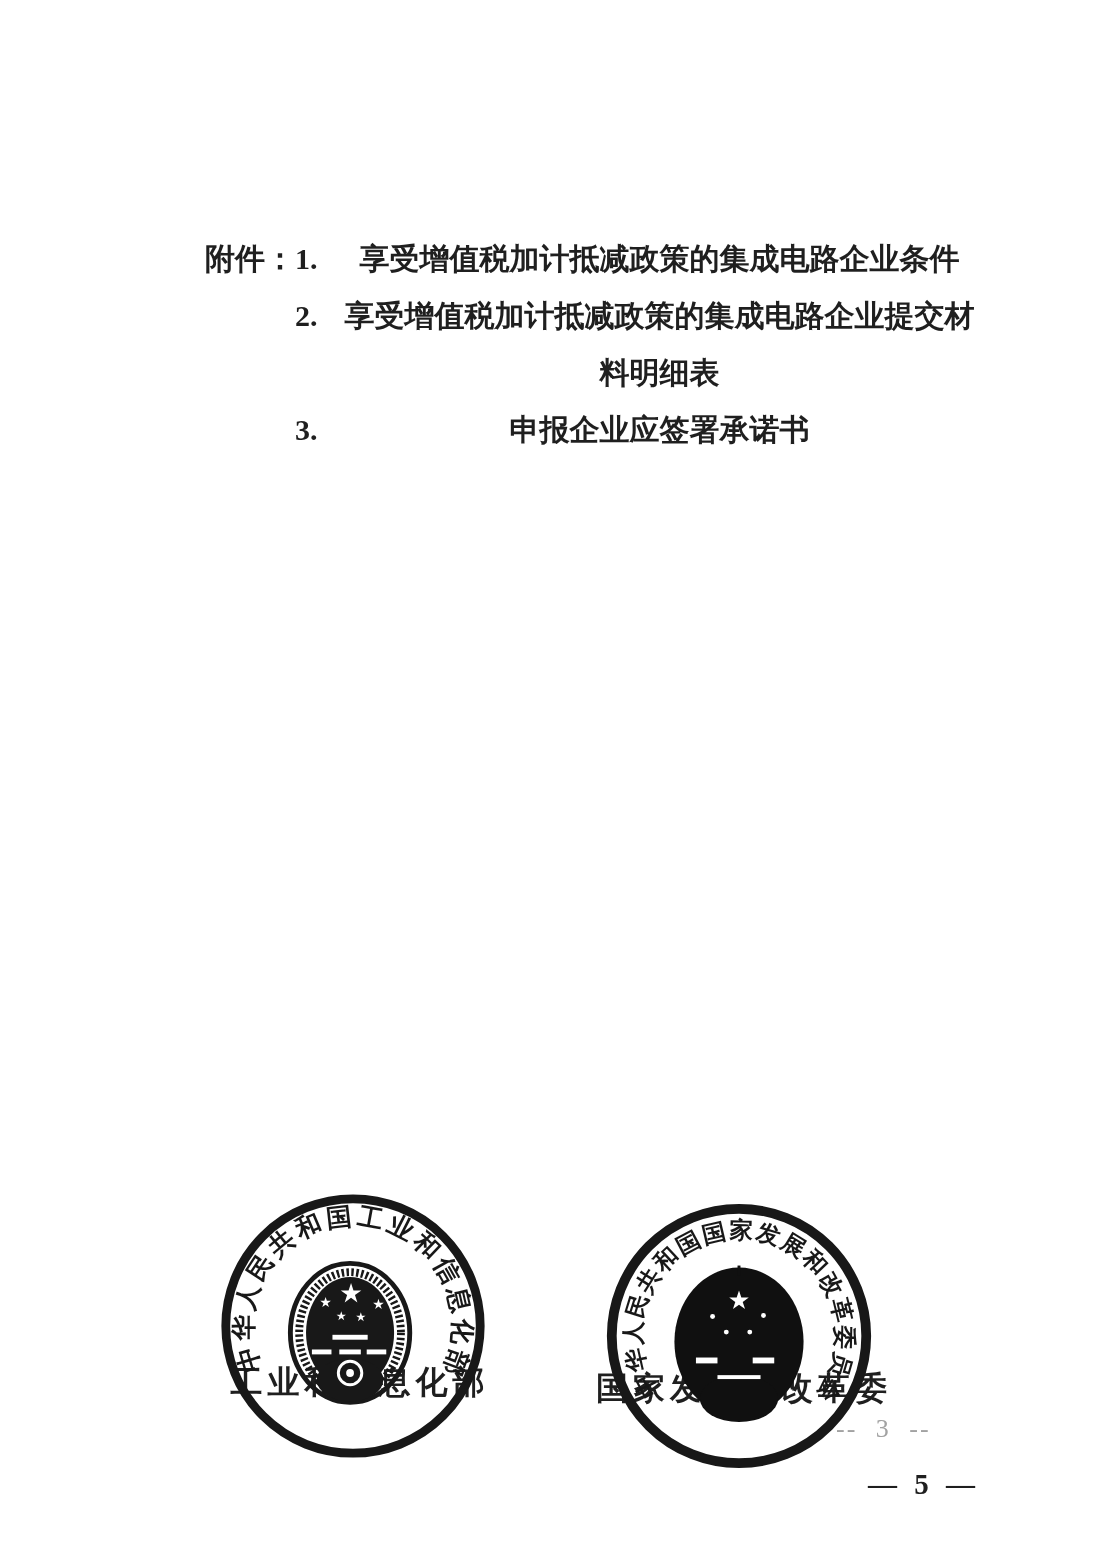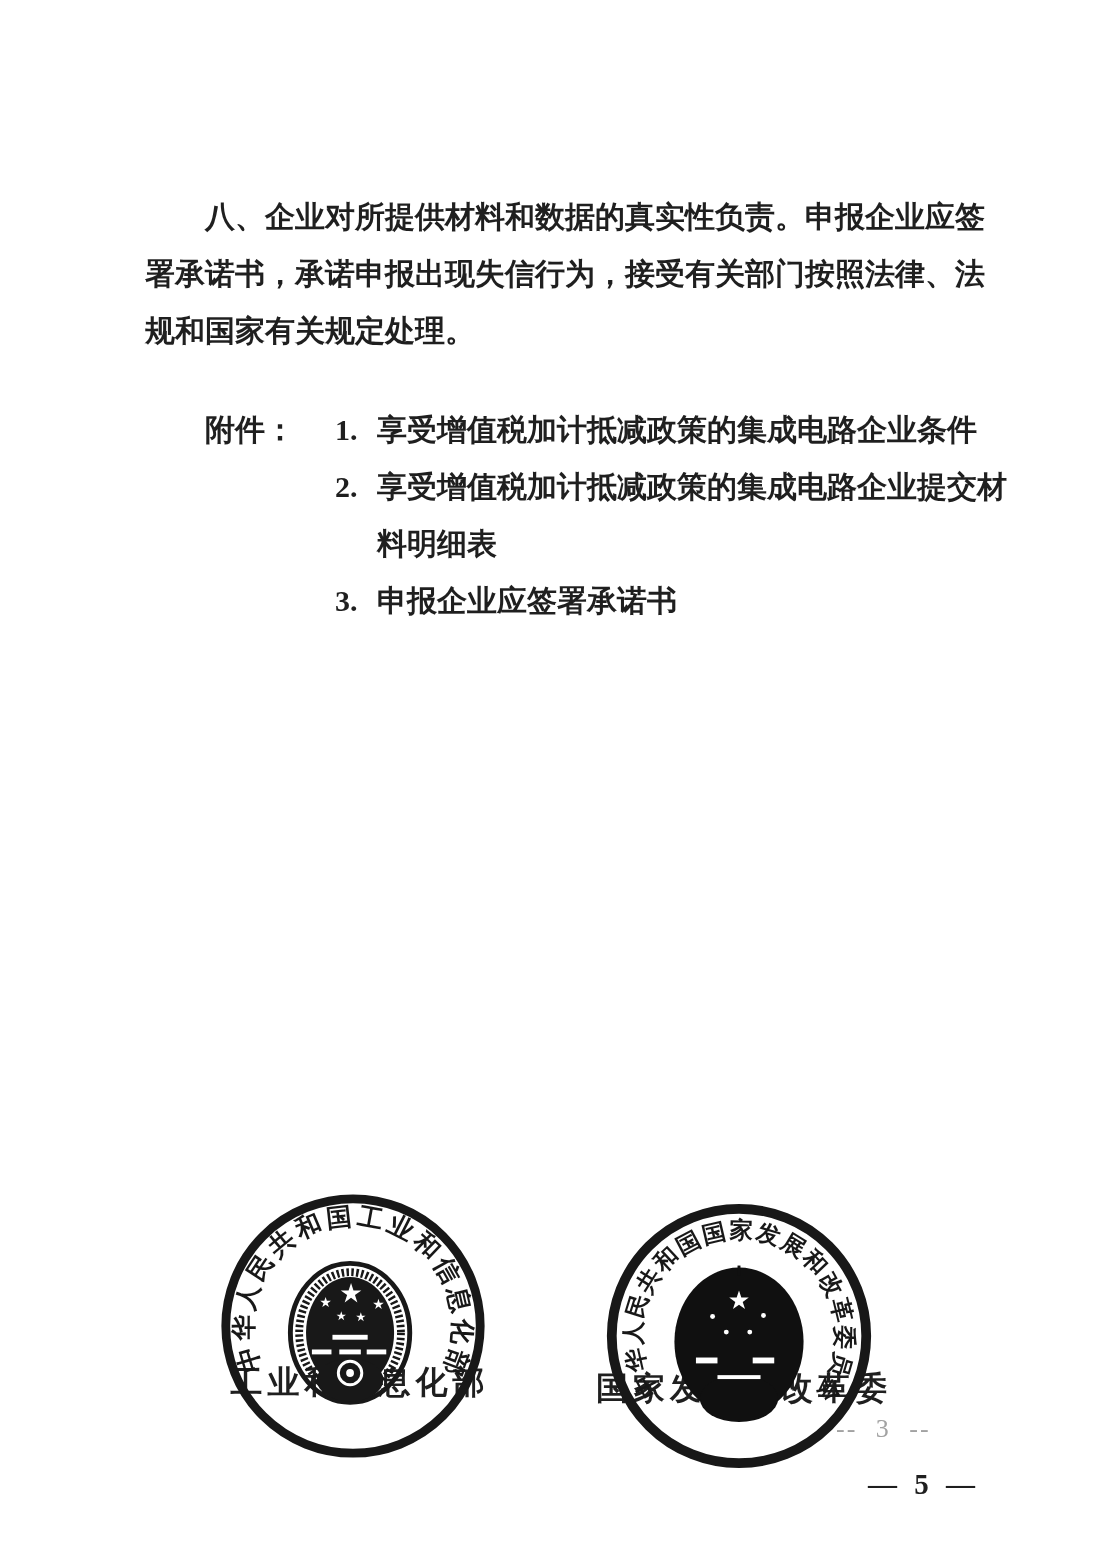--- a/index.html
+++ b/index.html
@@ -19,27 +19,27 @@
     font-weight:600;
     text-align:justify;
     letter-spacing:0;
   }
   .body-text p{margin:0;text-indent:2em;}
   
   .attachments{
     display:flex;
     margin-top:42px;
     margin-left:60px;
-    font-size:30px;line-height:57px;font-weight:600;gap:40px;
+    font-size:30px;line-height:57px;font-weight:600;
   }
   .att-label{white-space:nowrap;flex:0 0 auto;}
   .att-items{flex:0 0 auto;}
   .att-item{display:flex;}
   .att-num{width:42px;flex:0 0 auto;font-family:"Liberation Serif",serif;}
-  .att-text{width:645px;text-align:left;}
+  .att-text{width:645px;text-align:center;}
   
   .agency{
     position:absolute;
     white-space:nowrap;
     font-size:32px;font-weight:600;letter-spacing:5px;
     transform:translateX(-50%);
     z-index:1;
   }
   .agency-1{left:360px;top:1361px;}
   .agency-2{left:744px;top:1367px;}
@@ -60,21 +60,20 @@
     position:absolute;left:868px;top:1468px;
     font-size:29px;letter-spacing:5px;font-weight:600;
   }
 </style>
 </head>
 <body>
 
 <div class="page">
 
   <div class="body-text">
-    <p>八、企业对所提供材料和数据的真实性负责。申报企业应签署承诺书，承诺申报出现失信行为，接受有关部门按照法律、法规和国家有关规定处理。</p>
 
     <div class="attachments">
       <div class="att-label">附件：</div>
       <div class="att-items">
         <div class="att-item">
           <div class="att-num">1.</div>
           <div class="att-text">享受增值税加计抵减政策的集成电路企业条件</div>
         </div>
         <div class="att-item">
           <div class="att-num">2.</div>

